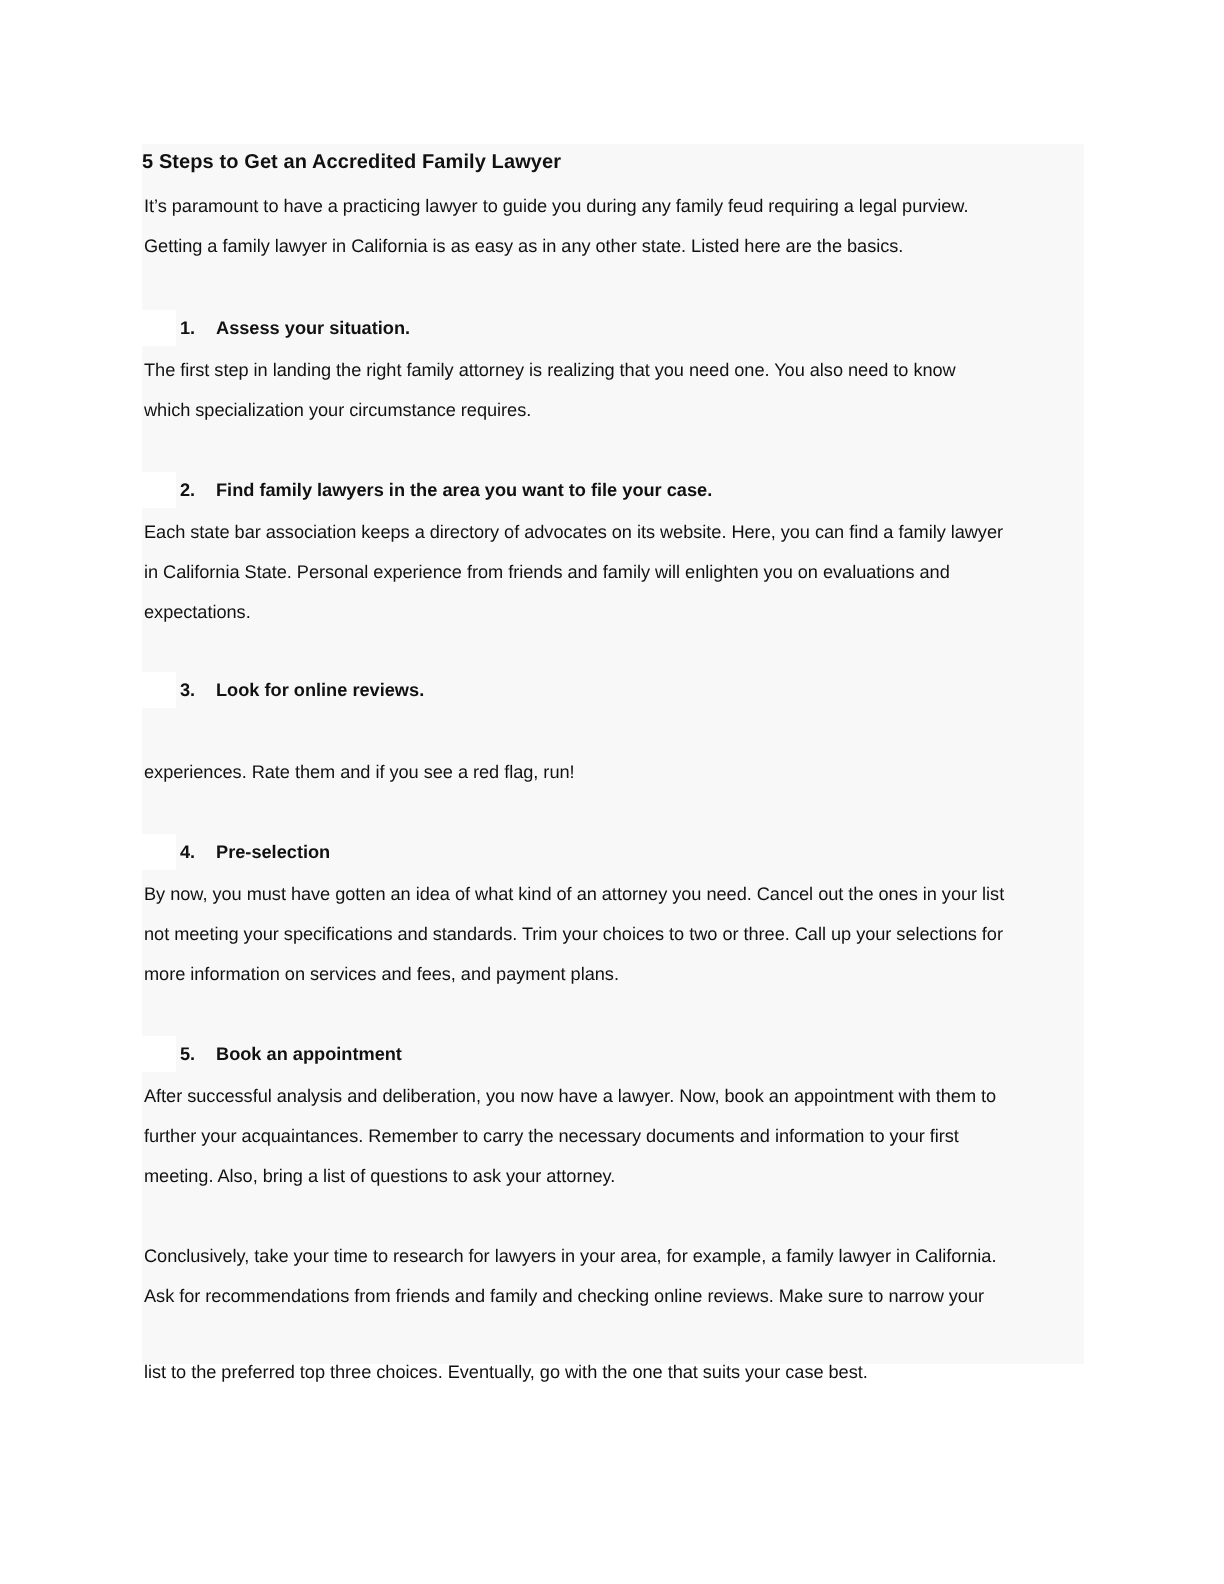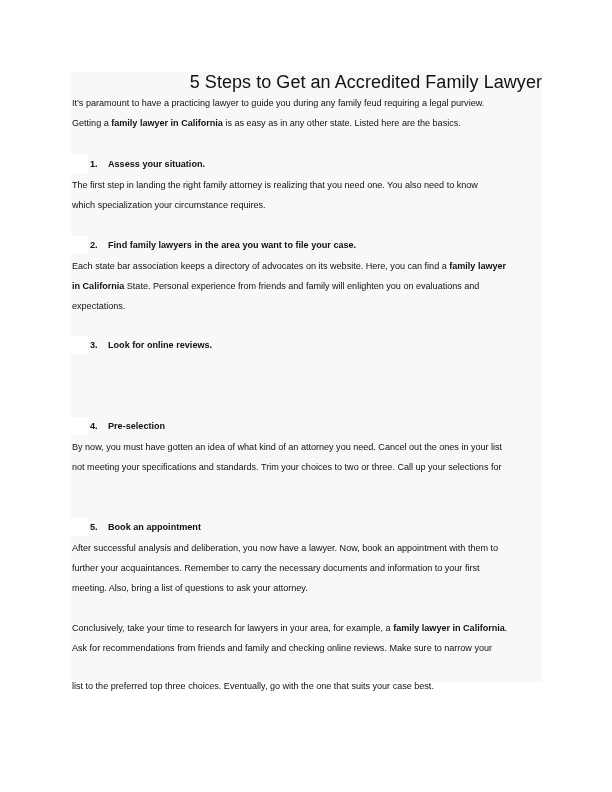--- a/index.html
+++ b/index.html
@@ -5,28 +5,28 @@
   html, body { margin: 0; padding: 0; }
   body {
     width: 612px; height: 792px; background: #ffffff; position: relative; overflow: hidden;
     font-family: "Liberation Sans", "DejaVu Sans", sans-serif; color: #111;
   }
   .doc {
     position: absolute; left: 71px; top: 72px; width: 471px; height: 610px;
     background: #f8f8f8;
   }
   .title {
-    position: absolute; left: 0; width: 471px; top: 1px; text-align: right;
-    font-size: 18px; font-weight: normal; line-height: 18px; letter-spacing: 0.05px;
+    position: absolute; left: 0; width: 471px; top: 1px; text-align: left;
+    font-size: 10px; font-weight: bold; line-height: 18px; letter-spacing: 0.05px;
   }
   .line {
     position: absolute; left: 1px; font-size: 9.1px; line-height: 12px; white-space: nowrap;
     letter-spacing: -0.02px;
   }
-  .line b { font-weight: bold; }
+  .line b { font-weight: normal; }
   .heading {
     position: absolute; left: 0; height: 18px; width: 471px; font-size: 9.1px; font-weight: bold; line-height: 18px;
   }
   .heading .notch { position: absolute; left: 0; top: 0; width: 17px; height: 18px; background: #ffffff; }
   .heading .num { position: absolute; left: 19px; }
   .heading .txt { position: absolute; left: 37px; }
 </style>
 </head>
 <body>
 
@@ -51,28 +51,30 @@
   </div>
   <div class="line" style="top:208px"><b>in California</b><span> State. Personal experience from friends and family will enlighten you on evaluations and</span></div>
   <div class="line" style="top:188px"><span>Each state bar association keeps a directory of advocates on its website. Here, you can find a </span><b>family lawyer</b></div>
   <div class="line" style="top:228px">expectations.</div>
 
   <div class="heading" style="top:264px">
     <span class="notch"></span>
     <span class="num">3.</span>
     <span class="txt">Look for online reviews.</span>
   </div>
+  <div class="line" style="top:308px">experiences. Rate them and if you see a red flag, run!</div>
 
   <div class="heading" style="top:345px">
     <span class="notch"></span>
     <span class="num">4.</span>
     <span class="txt">Pre-selection</span>
   </div>
   <div class="line" style="top:369px">By now, you must have gotten an idea of what kind of an attorney you need. Cancel out the ones in your list</div>
   <div class="line" style="top:389px">not meeting your specifications and standards. Trim your choices to two or three. Call up your selections for</div>
+  <div class="line" style="top:409px">more information on services and fees, and payment plans.</div>
 
   <div class="heading" style="top:446px">
     <span class="notch"></span>
     <span class="num">5.</span>
     <span class="txt">Book an appointment</span>
   </div>
   <div class="line" style="top:470px">After successful analysis and deliberation, you now have a lawyer. Now, book an appointment with them to</div>
   <div class="line" style="top:490px">further your acquaintances. Remember to carry the necessary documents and information to your first</div>
   <div class="line" style="top:510px">meeting. Also, bring a list of questions to ask your attorney.</div>
 

